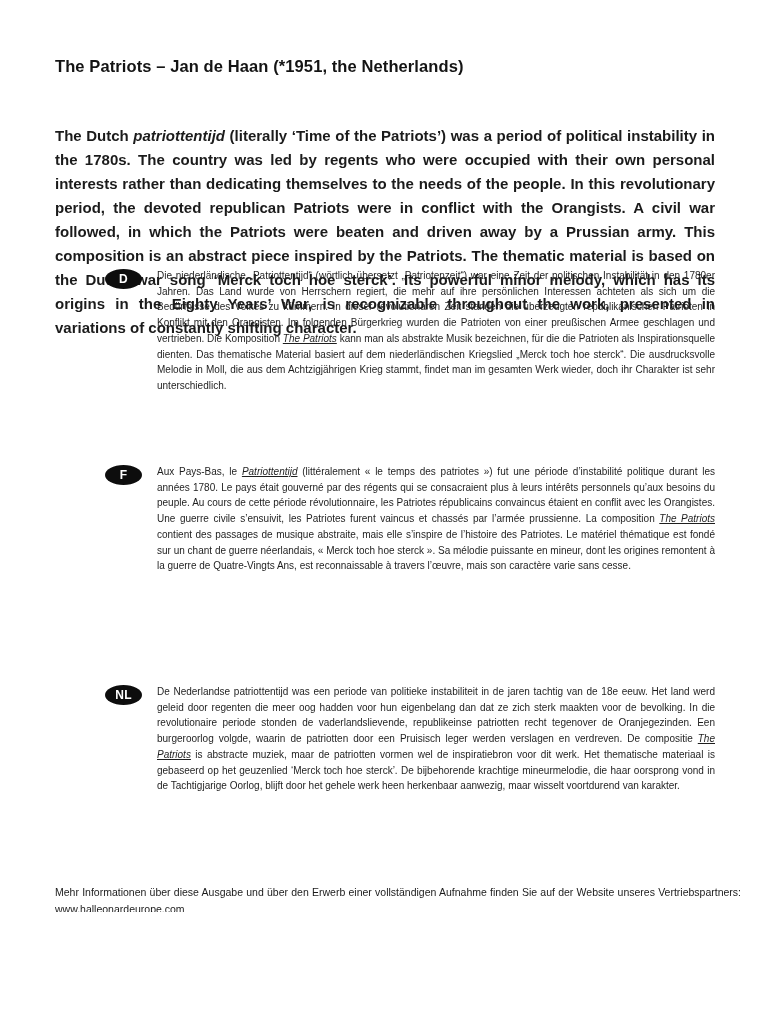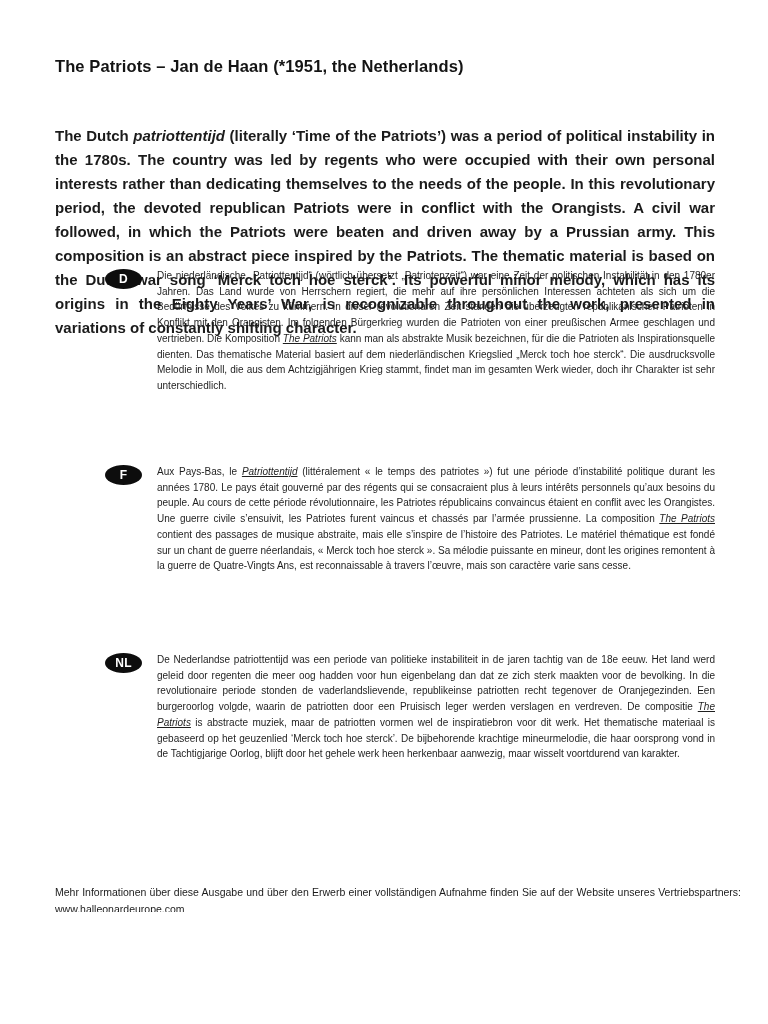--- a/index.html
+++ b/index.html
@@ -58,21 +58,21 @@
     margin-left: 102px;
     width: 558px;
     font-size: 10px;
     line-height: 15.7px;
     text-align: justify;
     color: #1e1e1e;
   }
   .section-text i { font-style: italic; text-decoration: underline; }
   #section-d  { top: 268px; }
   #section-f  { top: 464px; }
-  #section-nl { top: 652px; }
+  #section-nl { top: 684px; }
   .footer {
     position: absolute;
     left: 55px; top: 884px;
     width: 686px;
     font-size: 10.5px;
     line-height: 17px;
     color: #1b1b1b;
   }
   .footer p {
     margin: 0;

